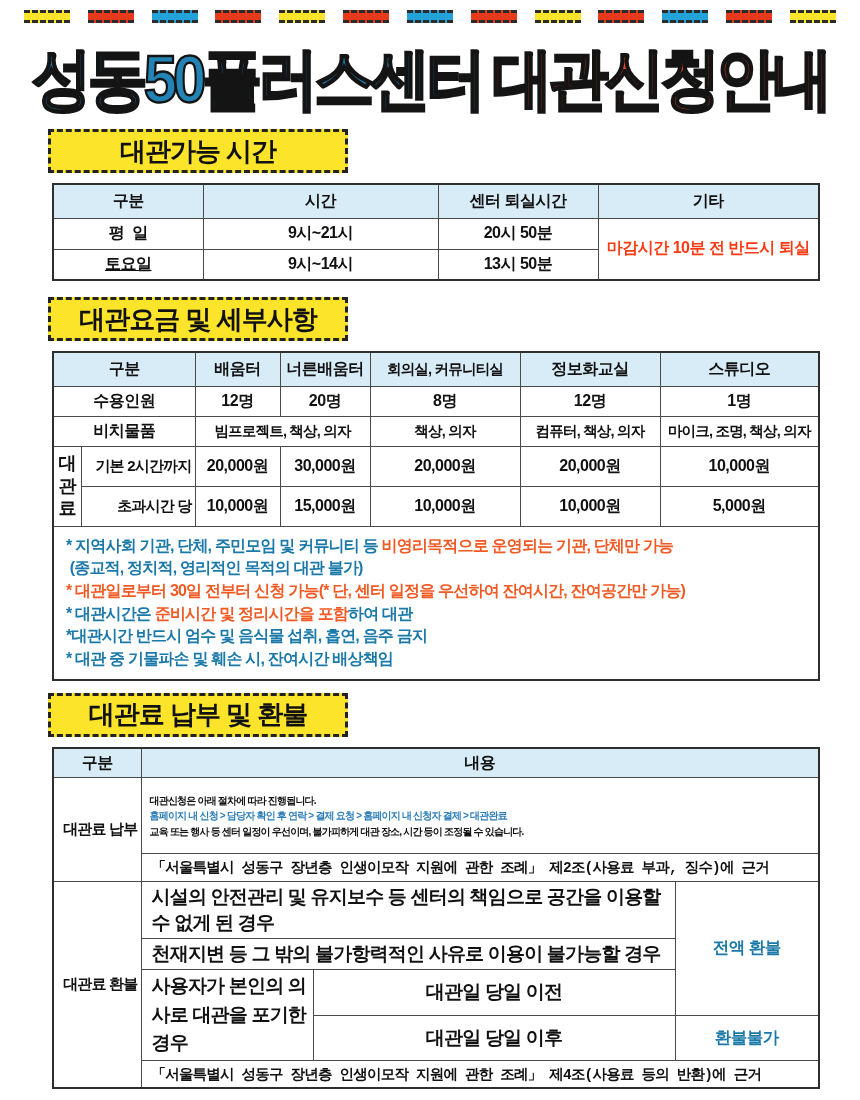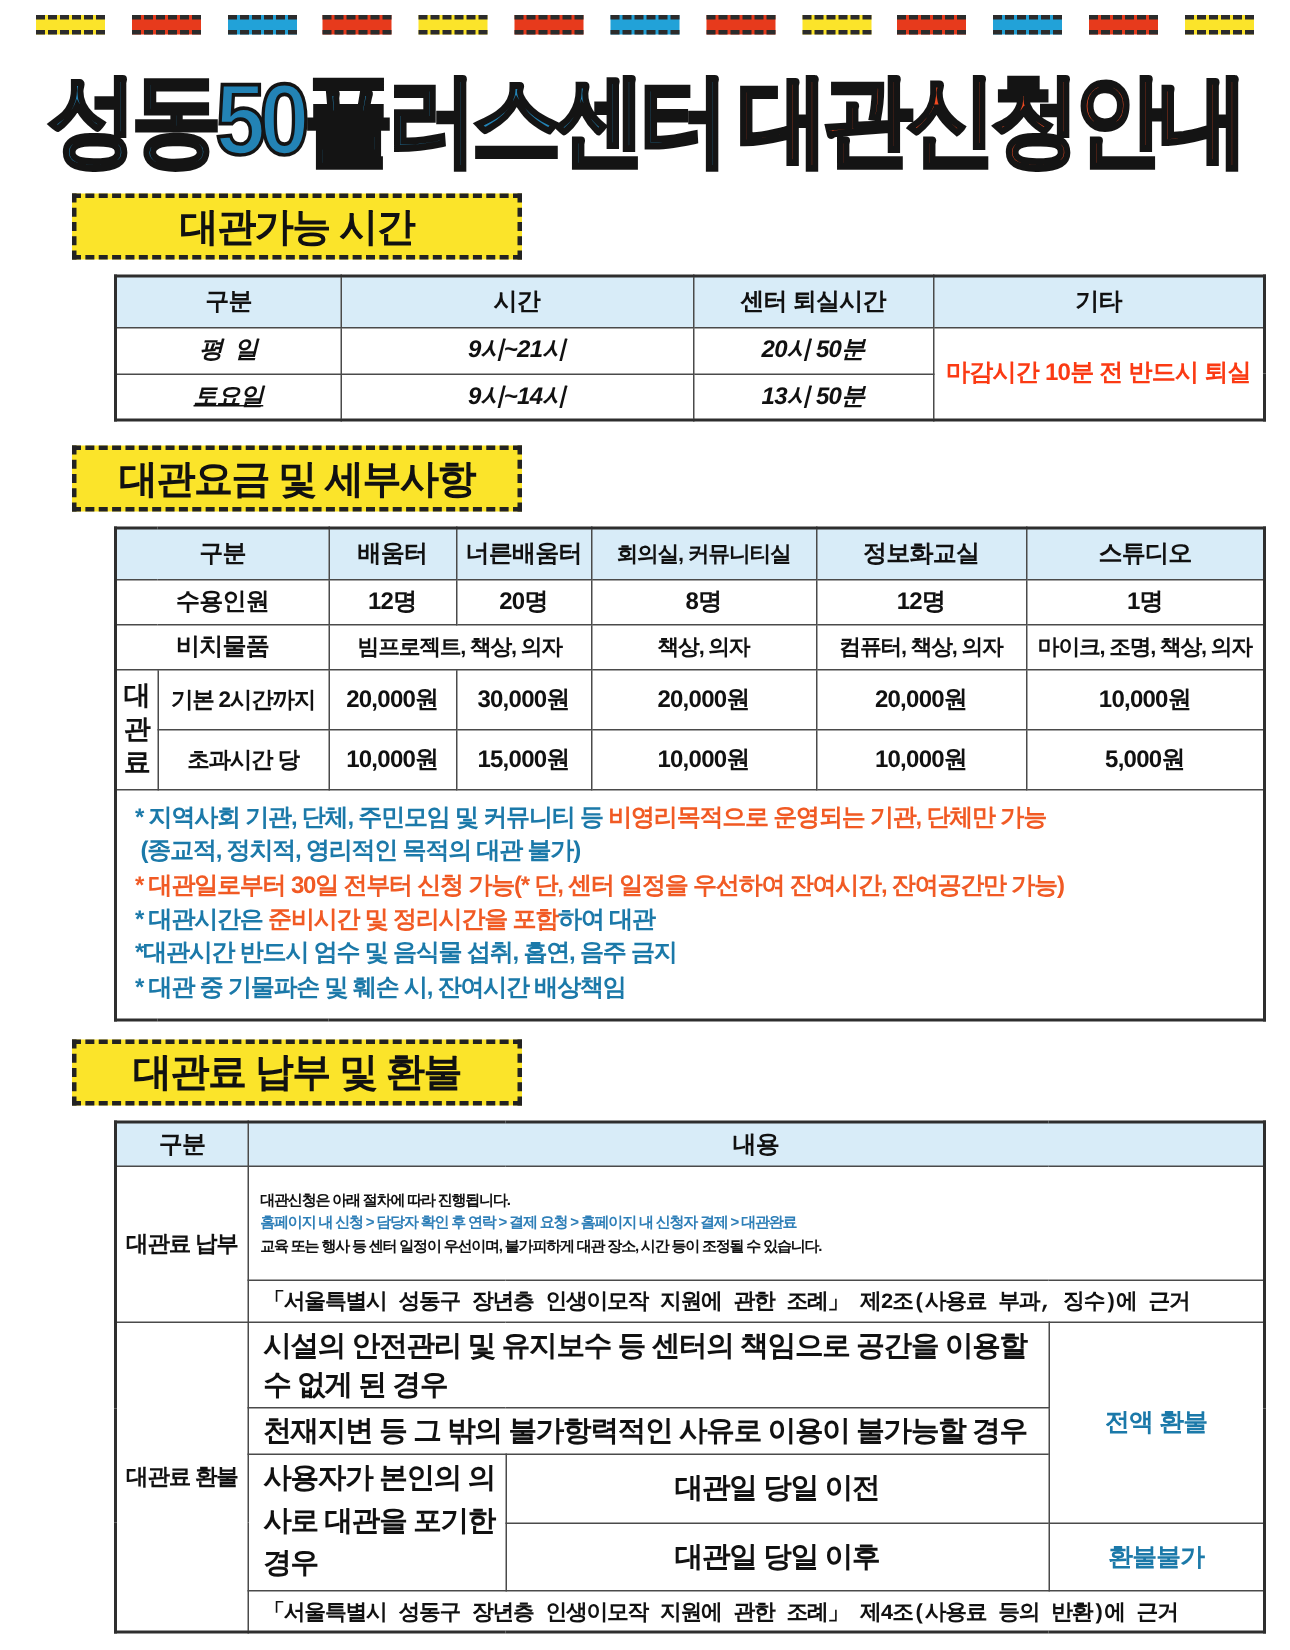--- a/index.html
+++ b/index.html
@@ -25,32 +25,32 @@
   
   .section-box {
     margin-left:48px; margin-top:12px; width:300px; height:44px;
     background:var(--yellow,#FBE42A); border:3px dashed #222;
     display:flex; align-items:center; justify-content:center;
     font-size:26px; font-weight:800; color:#111; letter-spacing:-1px;
   }
   .mt16 { margin-top:16px; }
   .mt14 { }
   
-  table { border-collapse:collapse; table-layout:fixed; margin-left:76px; margin-top:10px;
+  table { border-collapse:collapse; table-layout:fixed; margin-left:52px; margin-top:10px;
           border:2.5px solid #2e2e2e; width:766px; }
   td { border:1.5px solid #4a4a4a; text-align:center; font-weight:700; font-size:16px;
        color:#111; padding:2px 3px; letter-spacing:-0.5px; }
   td.hdr { background:var(--header_bg,#D8ECF8); height:34px; font-weight:800; }
   .pre { white-space:pre; }
   .underline { text-decoration:underline; }
   .warn { color:var(--warn_red,#FB3A13); font-weight:800; }
-  .h30 { height:30px; } .h31 { height:31px;font-style:italic; } .h40 { height:40px; }
+  .h30 { height:30px; } .h31 { height:31px; } .h40 { height:40px; }
   .vert { font-size:18px; line-height:1.25; padding:0 2px; word-break:break-all; font-weight:800; }
   .small { font-size:14.5px; letter-spacing:-0.8px; }
-  .feelabel { font-size:15px; letter-spacing:-0.8px; }
+  .feelabel { font-size:15px; letter-spacing:-0.8px;text-align:right; }
   
   .notes-cell { text-align:left; padding:8px 10px 8px 12px; height:132px; vertical-align:top; }
   .note-line { white-space:pre-wrap; font-size:16px; font-weight:800; line-height:1.42; letter-spacing:-0.8px; }
   .seg-blue { color:var(--note_blue,#1B79A9); }
   .seg-orange { color:var(--note_orange,#F15A24); }
   
   .left { text-align:left; padding-left:10px; }
   .pay-cell { text-align:left; padding:6px 8px; vertical-align:middle; height:76px; }
   .pay-line { font-size:10px; font-weight:700; letter-spacing:-0.8px; line-height:1.55; white-space:nowrap; }
   .pay-blue { color:var(--link_blue,#2E7FB8); }

